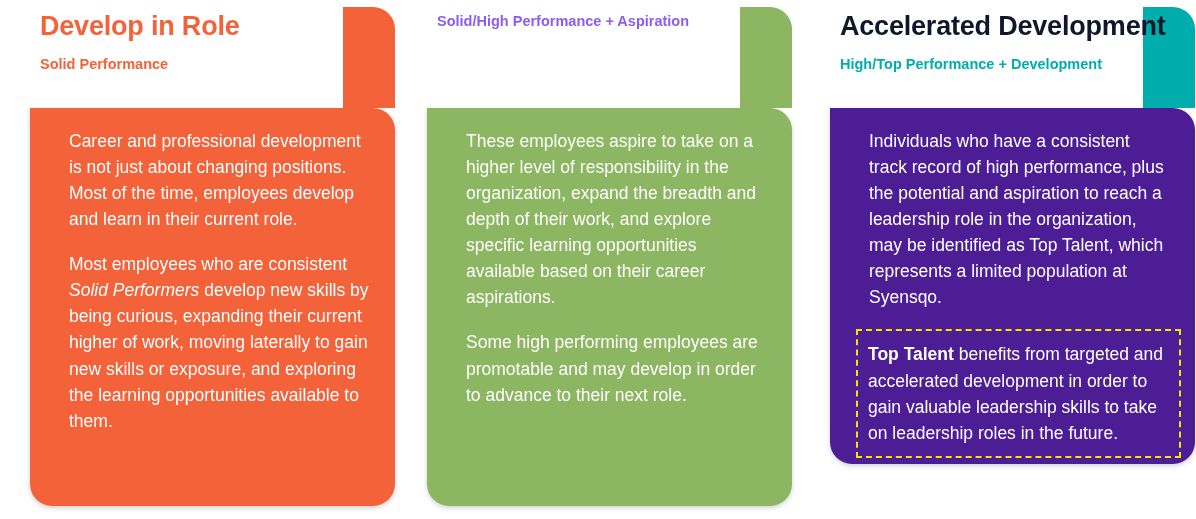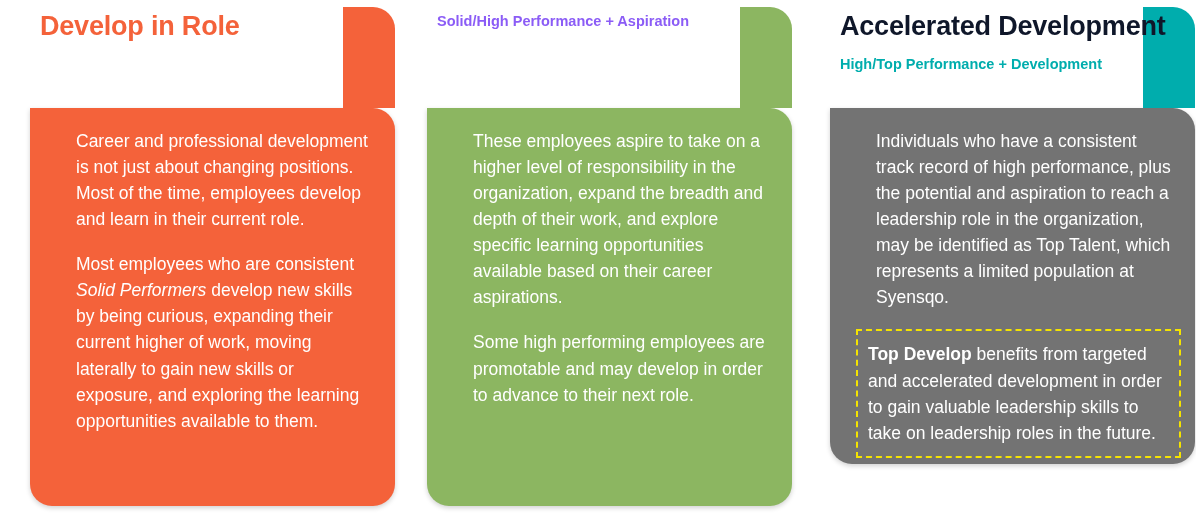--- a/index.html
+++ b/index.html
@@ -62,21 +62,21 @@
     box-shadow: 0 2px 5px rgba(0,0,0,0.18);
   }
   .card-body {
     color: #ffffff;
     font-size: 17.5px;
     line-height: 1.49;
     padding: 20px 24px 22px 30px;
     box-sizing: border-box;
   }
   .card-body p {
-    margin: 0 0 19px 16px;
+    margin: 0 0 19px 9px;
   }
   .card-body p:last-child {
     margin-bottom: 0;
   }
   .emph-italic { font-style: italic; }
 
   
   .card-1 {
     top: 108px;
     height: 398px;
@@ -108,21 +108,21 @@
     width: 52px;
     height: 101px;
     background: #8cb661;
     border-top-right-radius: 22px;
   }
 
   
   .card-3 {
     top: 108px;
     height: 356px;
-    background: #737373;
+    background: #4c1d95;
     border-top-left-radius: 0;
   }
   .card-3 .notch {
     position: absolute;
     top: -101px;
     right: 0;
     width: 52px;
     height: 101px;
     background: #00adad;
     border-top-right-radius: 22px;
@@ -146,20 +146,21 @@
   .bold { font-weight: bold; }
 </style>
 </head>
 <body>
 
 <div class="board">
 
   <div class="column col-1">
     <div class="col-head">
       <h2 class="col-title title-1">Develop in Role</h2>
+      <p class="col-sub sub-1">Solid Performance</p>
     </div>
     <div class="card card-1">
       <div class="notch"></div>
       <div class="card-body">
         <p>Career and professional development is not just about changing positions. Most of the time, employees develop and learn in their current role.</p>
         <p><span>Most employees who are consistent </span><span class="emph-italic">Solid Performers</span><span> develop new skills by being curious, expanding their current higher of work, moving laterally to gain new skills or exposure, and exploring the learning opportunities available to them.</span></p>
       </div>
     </div>
   </div>
 
@@ -179,19 +180,19 @@
   <div class="column col-3">
     <div class="col-head">
       <h2 class="col-title title-3">Accelerated Development</h2>
       <p class="col-sub sub-3">High/Top Performance + Development</p>
     </div>
     <div class="card card-3">
       <div class="notch"></div>
       <div class="card-body">
         <p>Individuals who have a consistent track record of high performance, plus the potential and aspiration to reach a leadership role in the organization, may be identified as Top Talent, which represents a limited population at Syensqo.</p>
         <div class="highlight-box">
-          <p><span class="bold">Top Develop</span><span> benefits from targeted and accelerated development in order to gain valuable leadership skills to take on leadership roles in the future.</span></p>
+          <p><span class="bold">Top Talent</span><span> benefits from targeted and accelerated development in order to gain valuable leadership skills to take on leadership roles in the future.</span></p>
         </div>
       </div>
     </div>
   </div>
 
 </div>
 
 </body></html>

